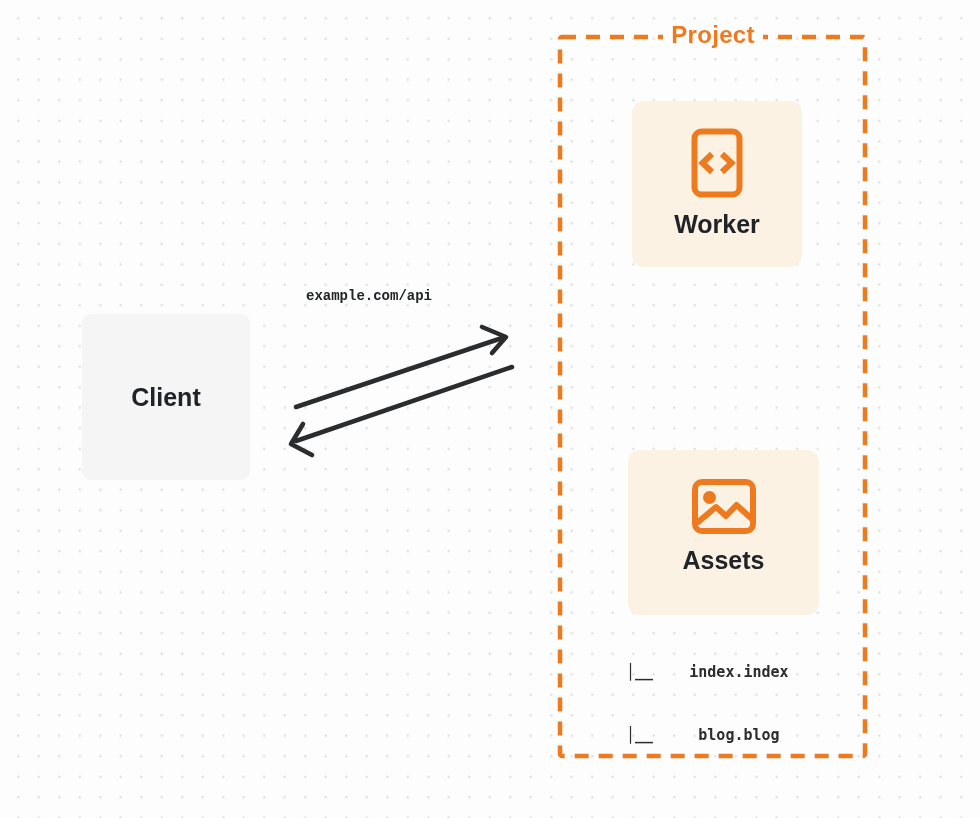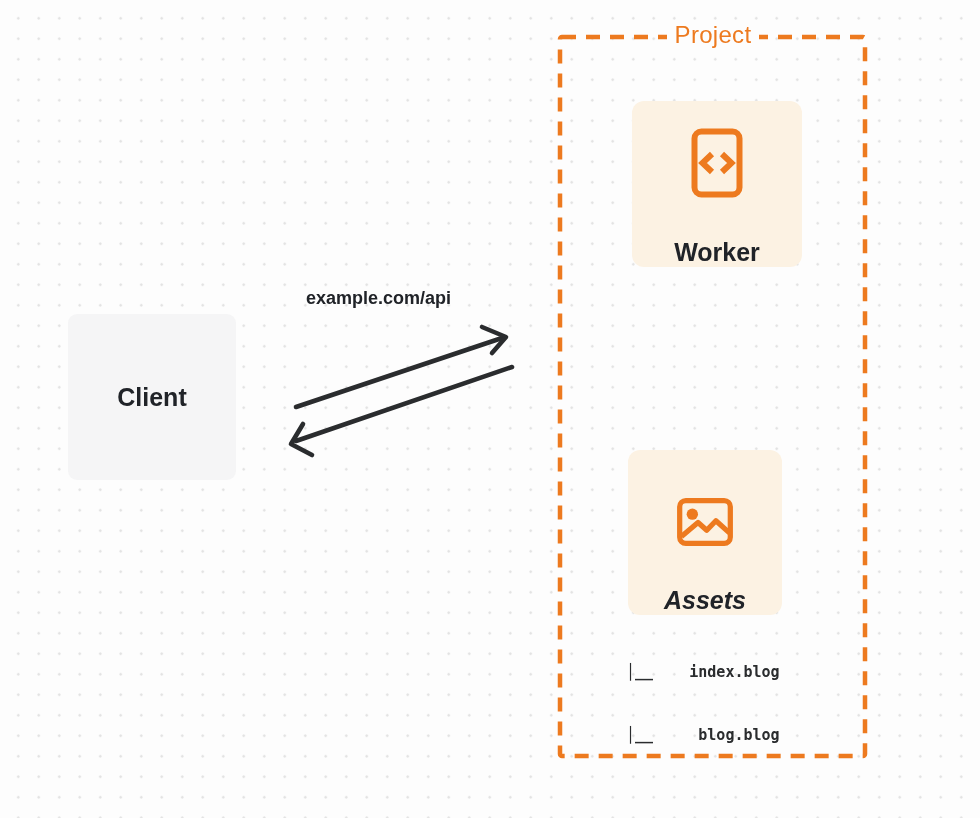--- a/index.html
+++ b/index.html
@@ -28,39 +28,39 @@
   .arrow-shaft,.arrow-head{fill:none;stroke:var(--arrow);stroke-width:4.6;stroke-linecap:round;stroke-linejoin:round;}
   .project-title-wrap{
     position:absolute;left:560px;top:21px;width:306px;
     text-align:center;
   }
   .project-title{
     display:inline-block;
     padding:0 8px;
     background:var(--page-bg);
     color:var(--accent);
-    font-size:24px;font-weight:400;letter-spacing:.3px;
+    font-size:24px;font-weight:700;letter-spacing:.3px;
   }
   .client-box{
-    position:absolute;left:68px;top:314px;width:168px;height:166px;
+    position:absolute;left:82px;top:314px;width:168px;height:166px;
     background:var(--client-bg);border-radius:9px;
     display:flex;align-items:center;justify-content:center;
   }
   .node-label{font-size:25px;font-weight:700;color:var(--ink);}
   .request-label{
     position:absolute;left:306px;top:288px;
-    font-size:18px;font-weight:700;color:var(--ink);
+    font-size:14px;font-weight:700;color:var(--ink);font-family:Liberation Mono, monospace;
   }
   .card{
     position:absolute;background:var(--card-bg);border-radius:12px;
     display:flex;flex-direction:column;align-items:center;
   }
   .card.worker{left:632px;top:101px;width:170px;height:166px;padding-top:27px;}
-  .card.assets{left:628px;top:450px;width:154px;height:165px;padding-top:48px;font-style:italic;}
-  .card .node-label{margin-top:40px;}
+  .card.assets{left:628px;top:450px;width:191px;height:165px;padding-top:29px;}
+  .card .node-label{margin-top:12px;}
   .icon-svg{display:block;}
   .icon-stroke{fill:none;stroke:var(--accent);stroke-width:6;}
   .icon-fill{fill:var(--accent);stroke:none;}
   .file-tree{
     position:absolute;left:608px;top:620px;
     font-family:"DejaVu Sans Mono", monospace;
     font-size:15px;line-height:21px;font-weight:700;
     color:#2A2C2E;white-space:pre;
   }
 </style>
@@ -105,18 +105,18 @@
   <div class="card assets">
     <svg class="icon-svg" width="64" height="55" viewBox="0 0 64 55">
       <rect class="icon-stroke" x="3" y="3" width="58" height="49" rx="7"></rect>
       <circle class="icon-fill" cx="17.5" cy="18.5" r="6.5"></circle>
       <path class="icon-stroke" d="M5 44 L24 28 L34 37 L44.5 26 L60 40" stroke-linejoin="round"></path>
     </svg>
     <span class="node-label">Assets</span>
   </div>
 
   <div class="file-tree">
-    <div>  │__    index.blog</div>
+    <div>  │__    index.index</div>
     <div>  │__     blog.blog</div>
     
   </div>
 
 </div>
 
 </body></html>

